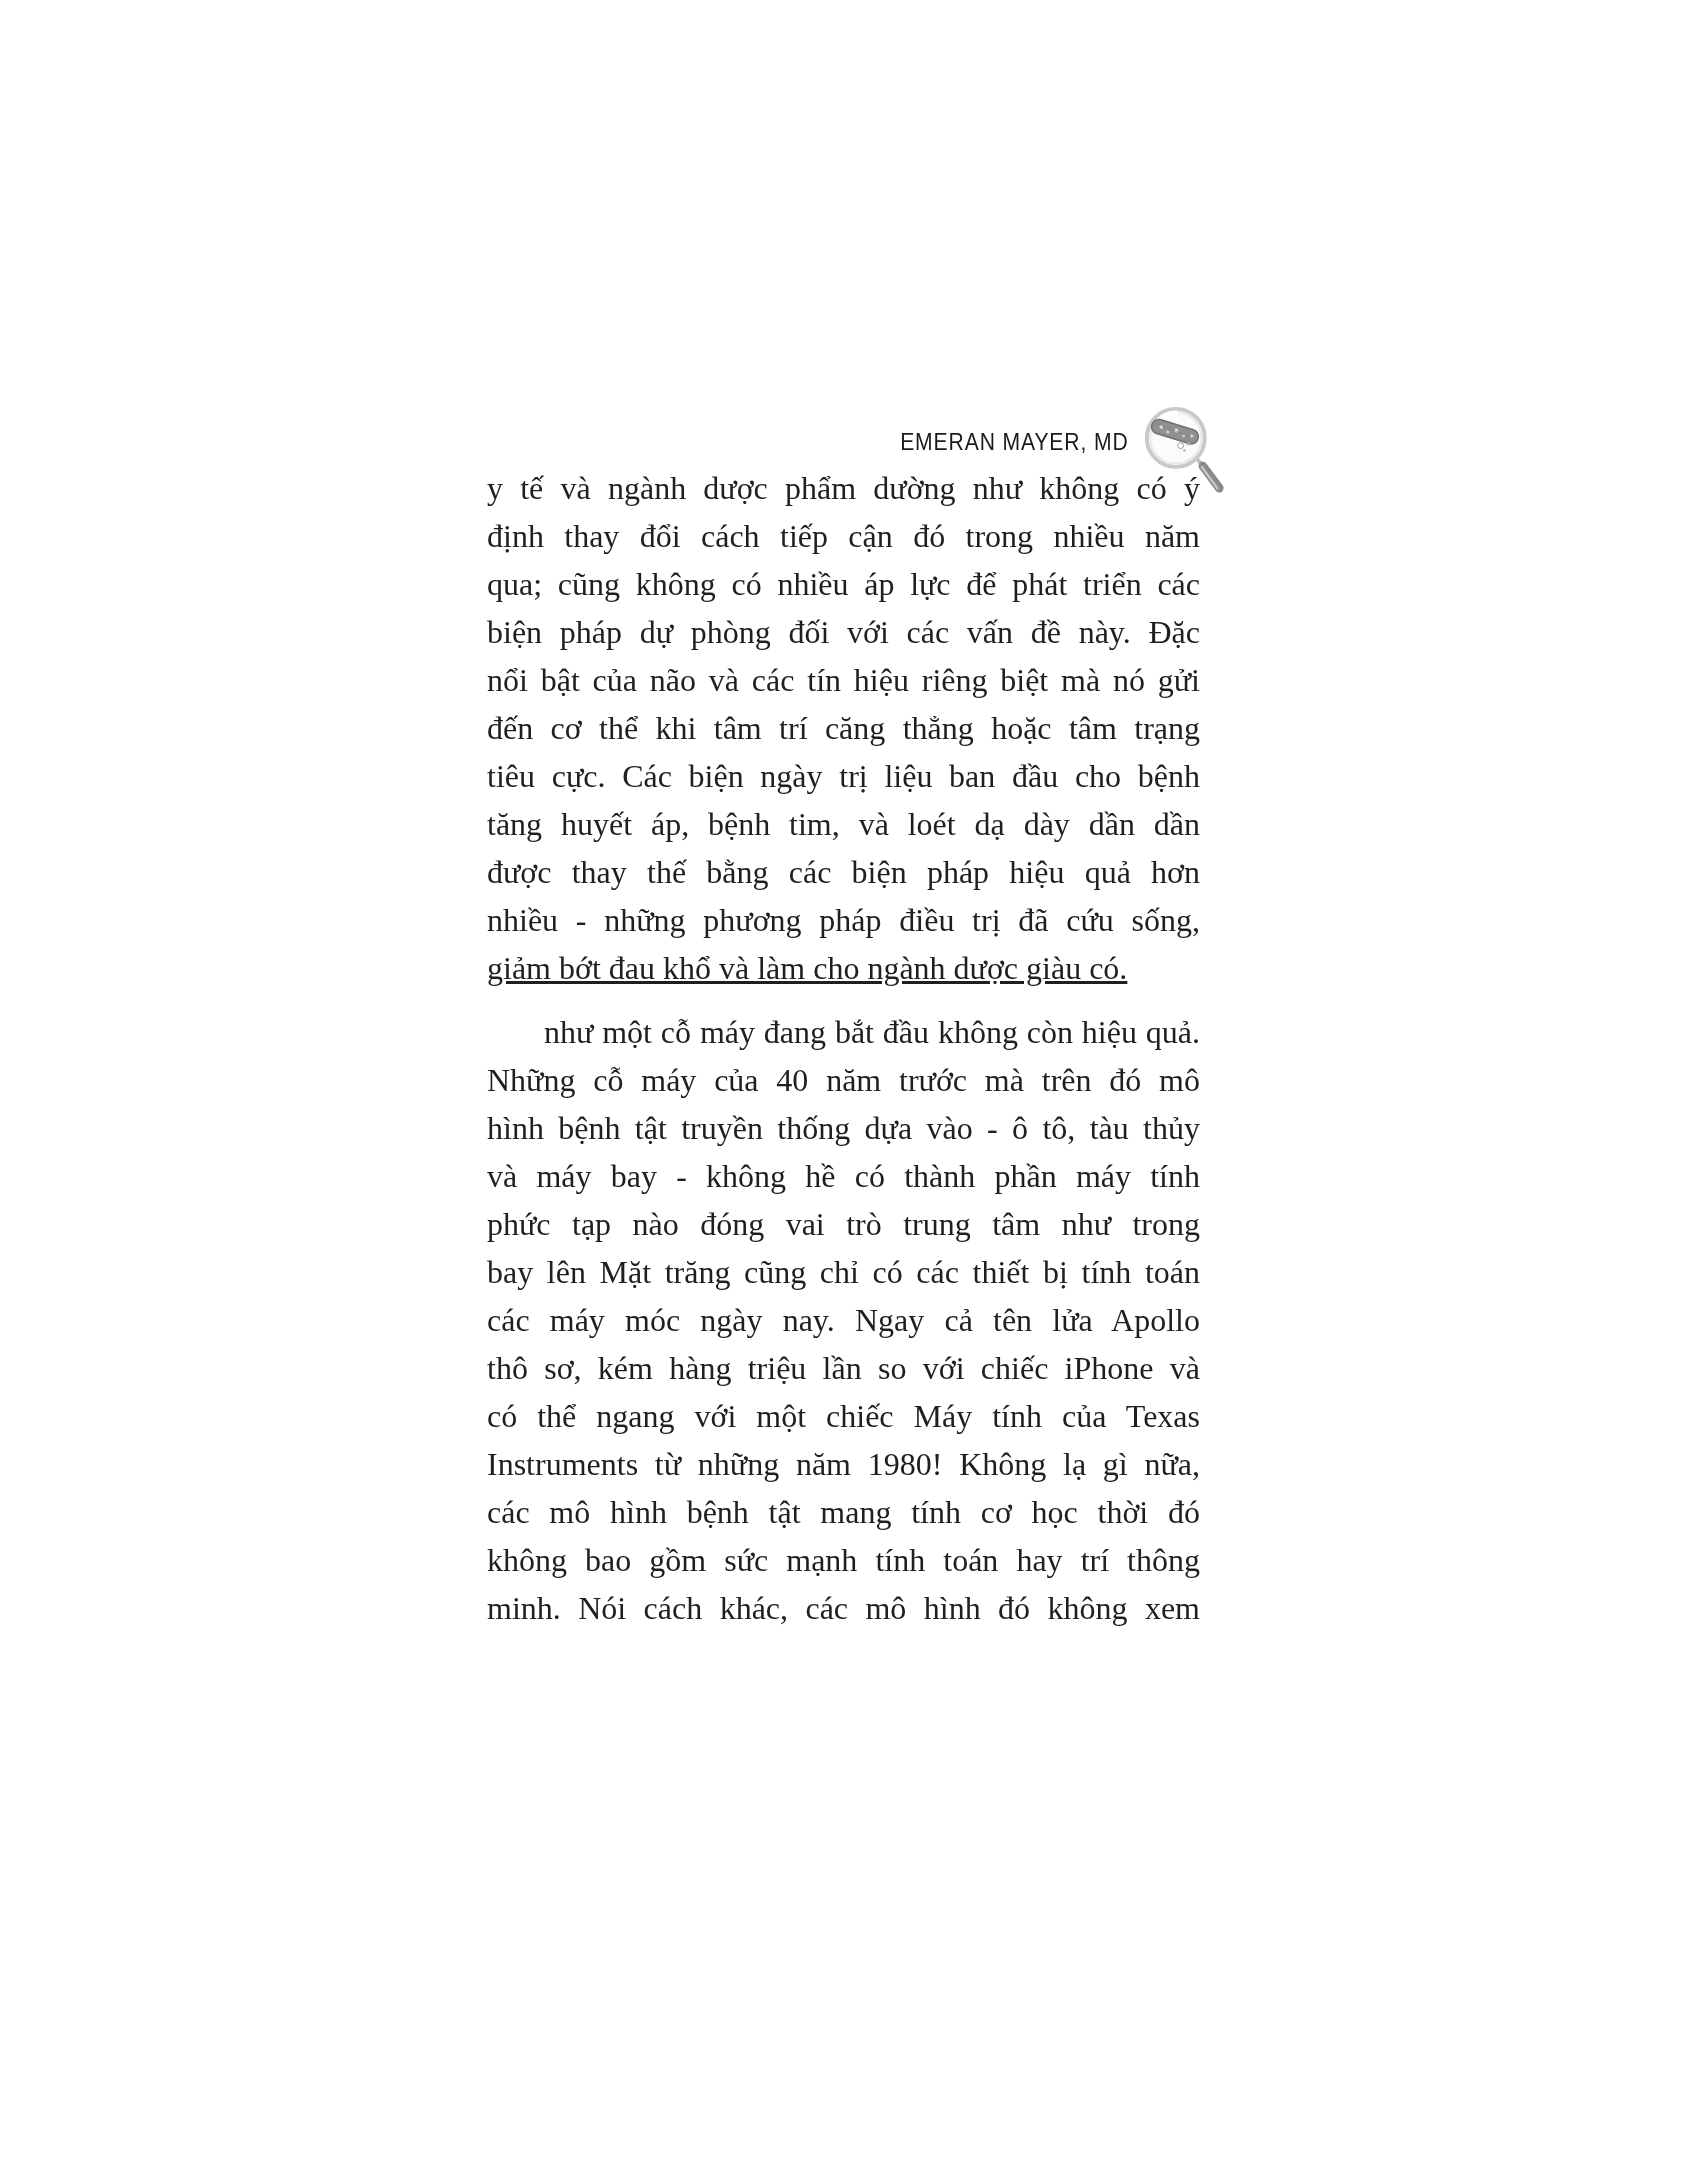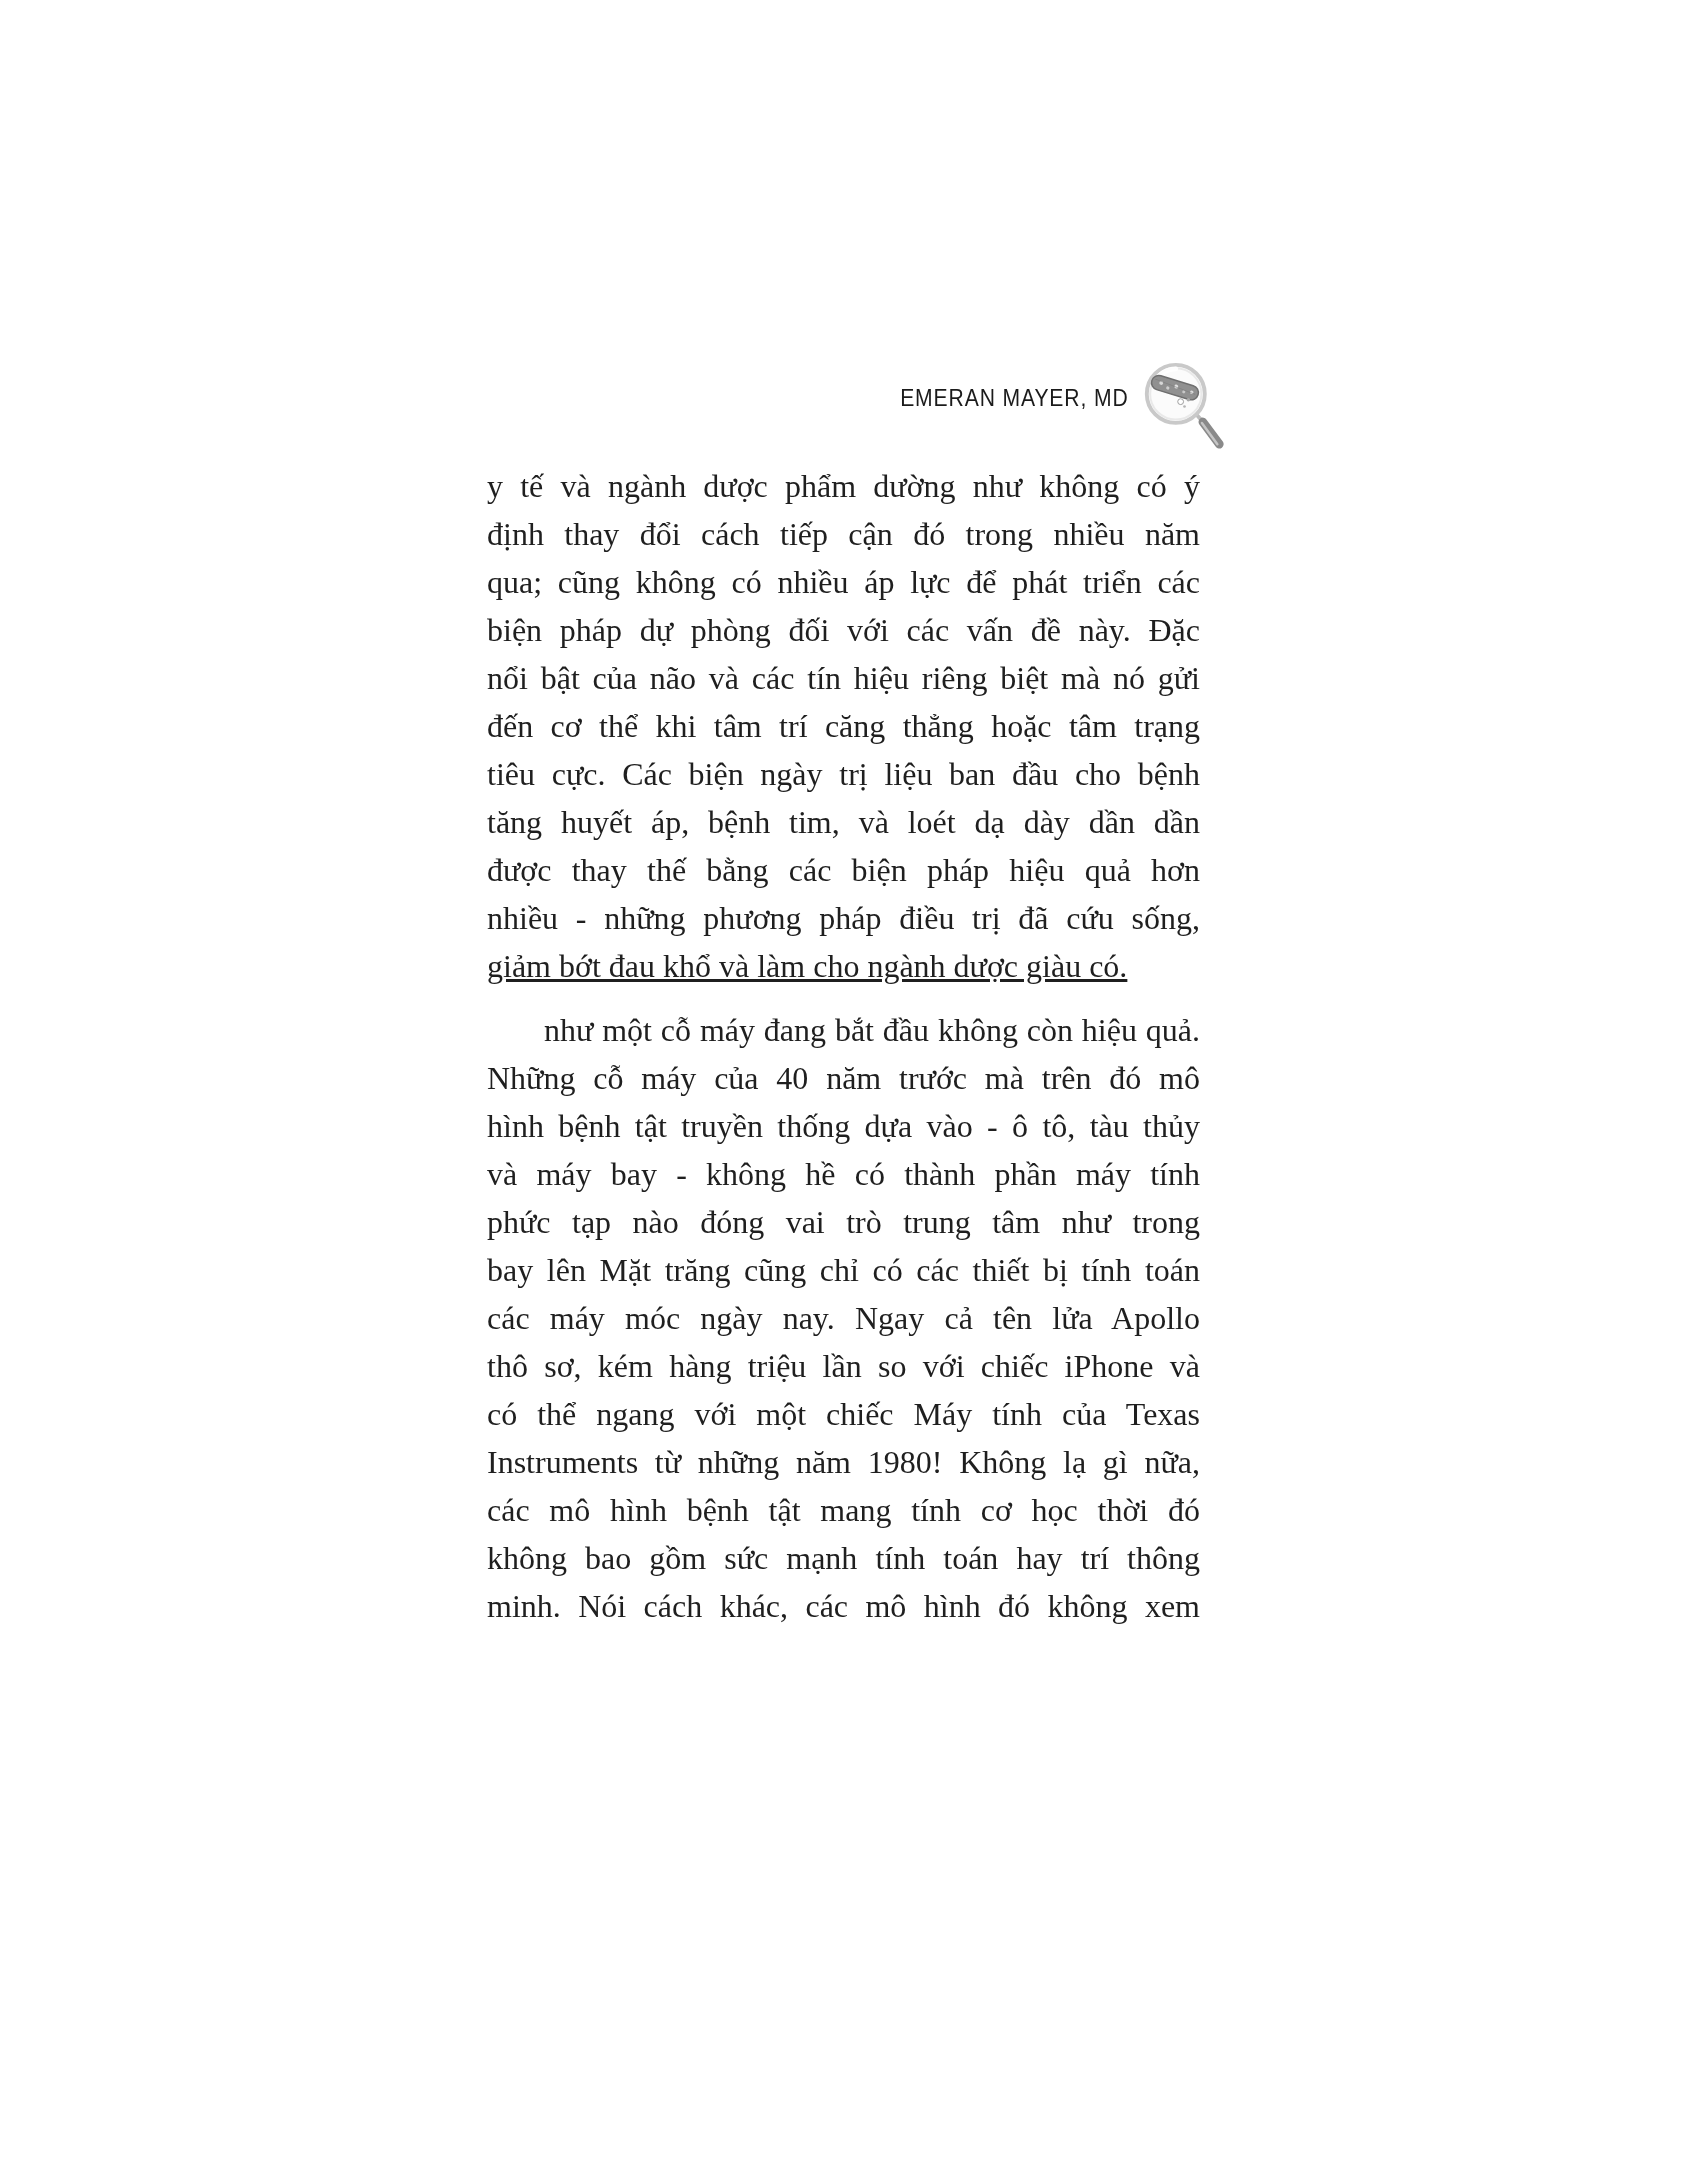--- a/index.html
+++ b/index.html
@@ -8,20 +8,21 @@
     background: #ffffff;
   }
   .page {
     position: relative;
     width: 1683px;
     height: 1692px;
     background: #ffffff;
     overflow: hidden;
     font-family: "Liberation Serif", "DejaVu Serif", serif;
     color: #1f1f1f;
+    margin-top: 44px;
   }
 
   
   .running-head {
     position: absolute;
     top: 384px;
     right: 554px;
     font-family: "Liberation Sans", "DejaVu Sans", sans-serif;
     font-weight: 400;
     font-size: 24px;
@@ -39,21 +40,21 @@
     top: 358px;
     width: 87px;
     height: 97px;
   }
   .magnifier svg { display: block; width: 100%; height: 100%; }
 
   
   .text-column {
     position: absolute;
     left: 487px;
-    top: 462px;
+    top: 420px;
     width: 713px;
     font-size: 32px;
     line-height: 48px;
   }
   .paragraph { margin: 0; }
   .paragraph + .paragraph { margin-top: 16px; }
   .paragraph.indented .line:first-child { text-indent: 57px; }
   .line {
     text-align: justify;
     text-align-last: justify;

